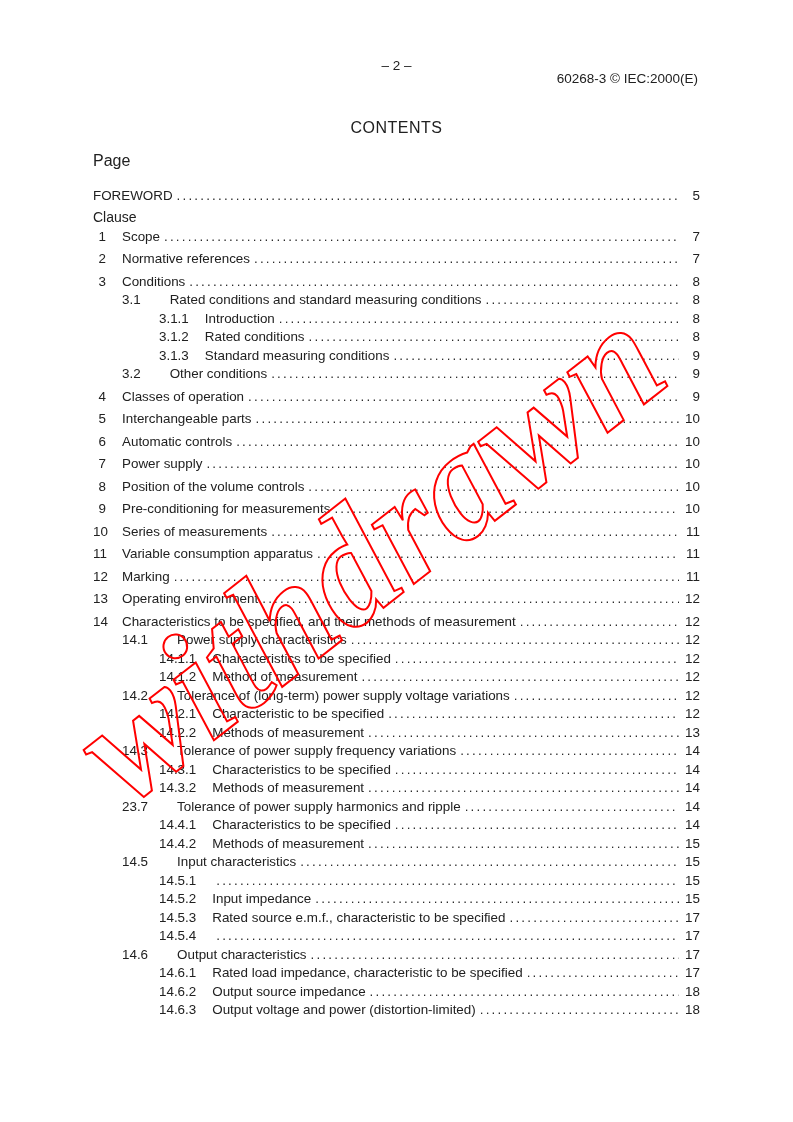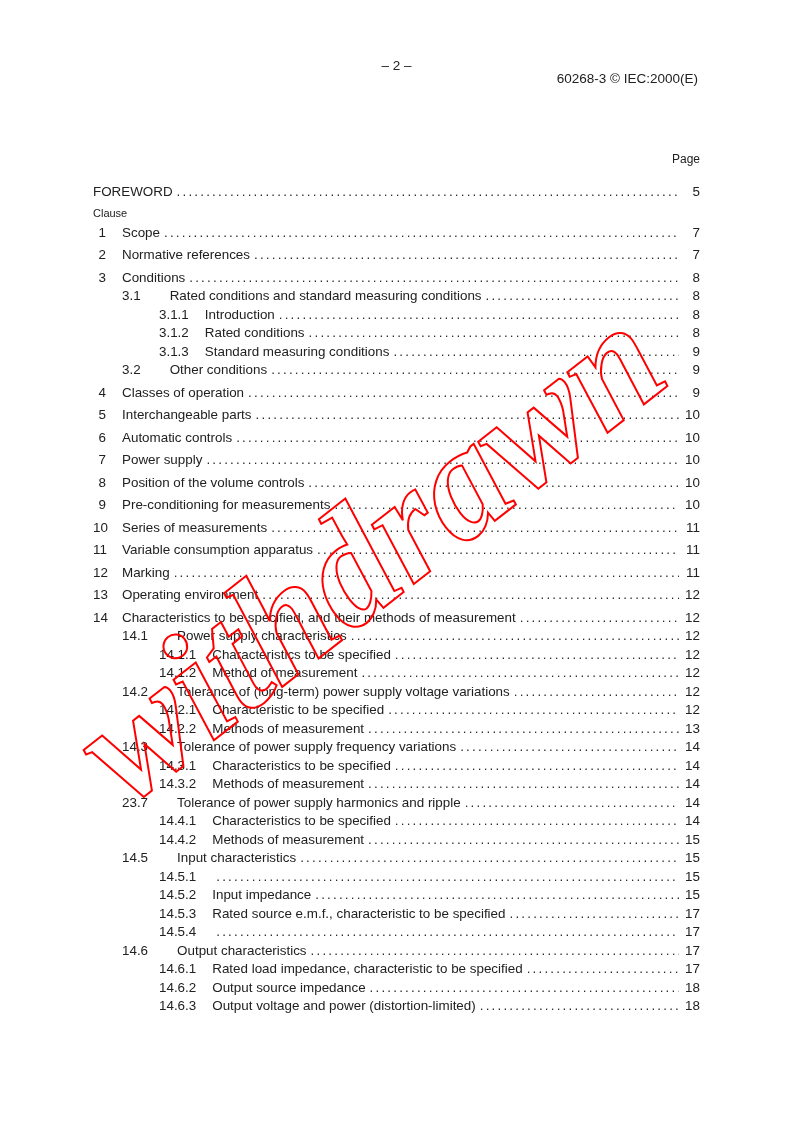--- a/index.html
+++ b/index.html
@@ -29,33 +29,32 @@
     top: 119px; left: 0; width: 100%;
     text-align: center;
     font-size: 16px;
     letter-spacing: 0.5px;
   }
   .content {
     position: absolute;
     left: 93px; right: 93px; top: 152px;
   }
   .page-col-label {
-    text-align: right;
-    font-size: 12px;
+    font-size: 16px;
   }
   .toc { margin-top: 17px; }
   .row {
     display: flex;
     align-items: center;
     font-size: 13.4px;
     line-height: 18.5px;
     white-space: nowrap;
   }
   .clause-label {
-    font-size: 11px;
+    font-size: 14px;
     line-height: 14px;
     margin: 4px 0 4px 0;
   }
   .row.l1 { margin-top: 4px; }
   .row .num { margin-right: 29px; }
   .row.l1 .num { min-width: 13px; text-align: right; margin-right: 16px; }
   .row.l2 { margin-left: 29px; }
   .row.l3 { margin-left: 66px; }
   .row.l3 .num { margin-right: 16px; }
   .leader {
@@ -76,20 +75,21 @@
   }
 </style>
 </head>
 <body>
 
 <div class="sheet">
 
   <div class="page-marker">– 2 –</div>
   <div class="doc-ref">60268-3 © IEC:2000(E)</div>
 
+  <div class="doc-title">CONTENTS</div>
 
   <div class="content">
     <div class="page-col-label">Page</div>
     <div class="toc">
         <div class="row l0">
           <span class="txt">FOREWORD</span>
           <span class="leader"></span>
           <span class="pg">5</span>
         </div>
         <div class="clause-label">Clause</div>

